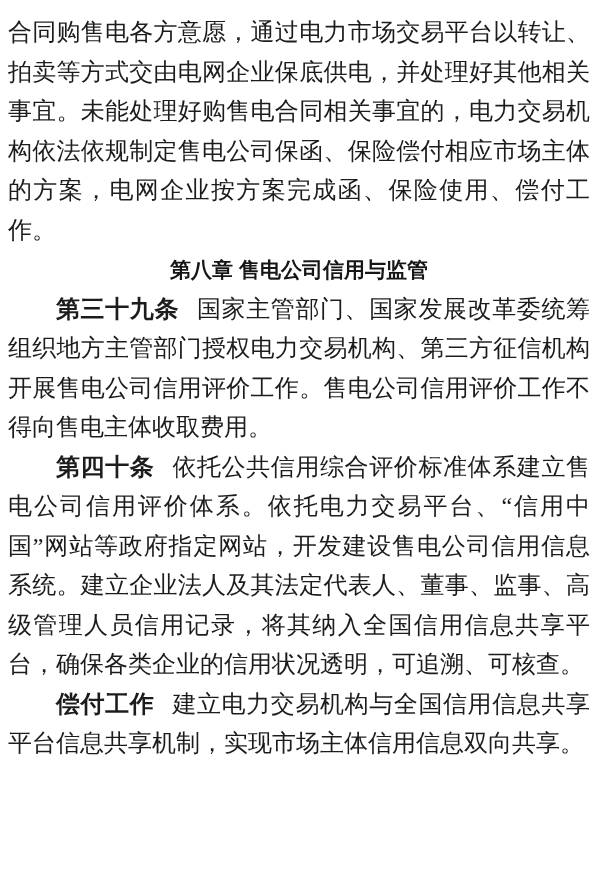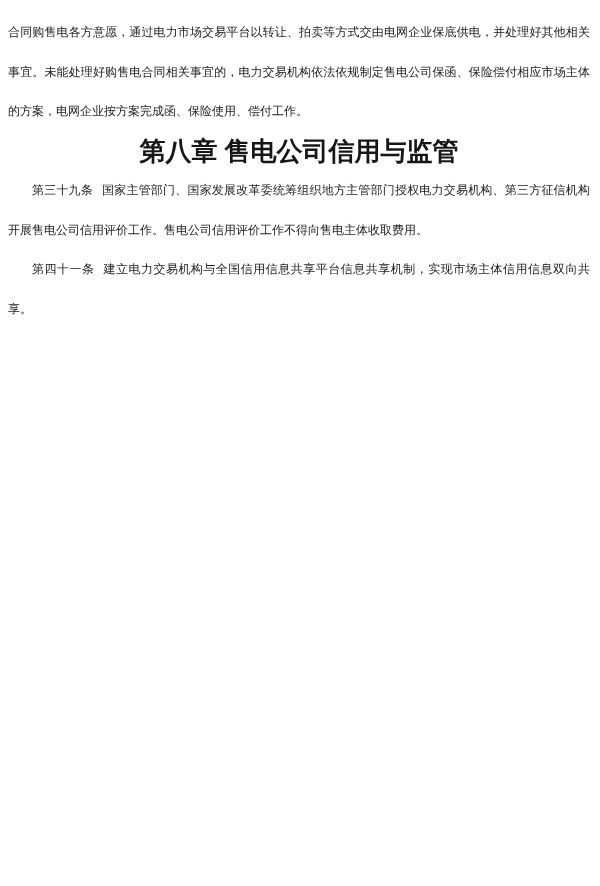--- a/index.html
+++ b/index.html
@@ -13,53 +13,54 @@
     height: 886px;
     background: #ffffff;
     box-sizing: border-box;
     padding: 13px 10px 0 8px;
     color: #1c1c1c;
     overflow: hidden;
   }
   .body-text {
     margin: 0;
     font-family: "Liberation Serif", "DejaVu Serif", serif;
-    font-size: 12px;
+    font-size: 24px;
     line-height: 39.5px;
     text-align: justify;
     text-indent: 2em;
     word-break: break-all;
   }
   .no-indent {
     text-indent: 0;
   }
   .chapter {
     margin: 0;
     font-family: "Liberation Sans", "DejaVu Sans", sans-serif;
-    font-size: 26px;
+    font-size: 21px;
     line-height: 39.5px;
     font-weight: bold;
     text-align: center;
     text-indent: 0;
     color: #161616;
   }
   .art-num {
-    font-weight: normal;
+    font-weight: bold;
     margin-right: 0.75em;
   }
 </style>
 </head>
 <body>
 
 <div class="page">
 
   <p class="body-text no-indent">合同购售电各方意愿，通过电力市场交易平台以转让、拍卖等方式交由电网企业保底供电，并处理好其他相关事宜。未能处理好购售电合同相关事宜的，电力交易机构依法依规制定售电公司保函、保险偿付相应市场主体的方案，电网企业按方案完成函、保险使用、偿付工作。</p>
 
 
   <h2 class="chapter">第八章 售电公司信用与监管</h2>
 
   <p class="body-text"><span class="art-num">第三十九条</span><span>国家主管部门、国家发展改革委统筹组织地方主管部门授权电力交易机构、第三方征信机构开展售电公司信用评价工作。售电公司信用评价工作不得向售电主体收取费用。</span></p>
 
+  <p class="body-text"><span class="art-num">第四十条</span><span>依托公共信用综合评价标准体系建立售电公司信用评价体系。依托电力交易平台、“信用中国”网站等政府指定网站，开发建设售电公司信用信息系统。建立企业法人及其法定代表人、董事、监事、高级管理人员信用记录，将其纳入全国信用信息共享平台，确保各类企业的信用状况透明，可追溯、可核查。</span></p>
 
-  <p class="body-text"><span class="art-num">第四十一条</span><span>建立电力交易机构与全国信用信息共享平台信息共享机制，实现市场主体信用信息双向共享。</span></p>
+  <p class="body-text"><span class="art-num">偿付工作</span><span>建立电力交易机构与全国信用信息共享平台信息共享机制，实现市场主体信用信息双向共享。</span></p>
 
 
 </div>
 
 </body></html>

